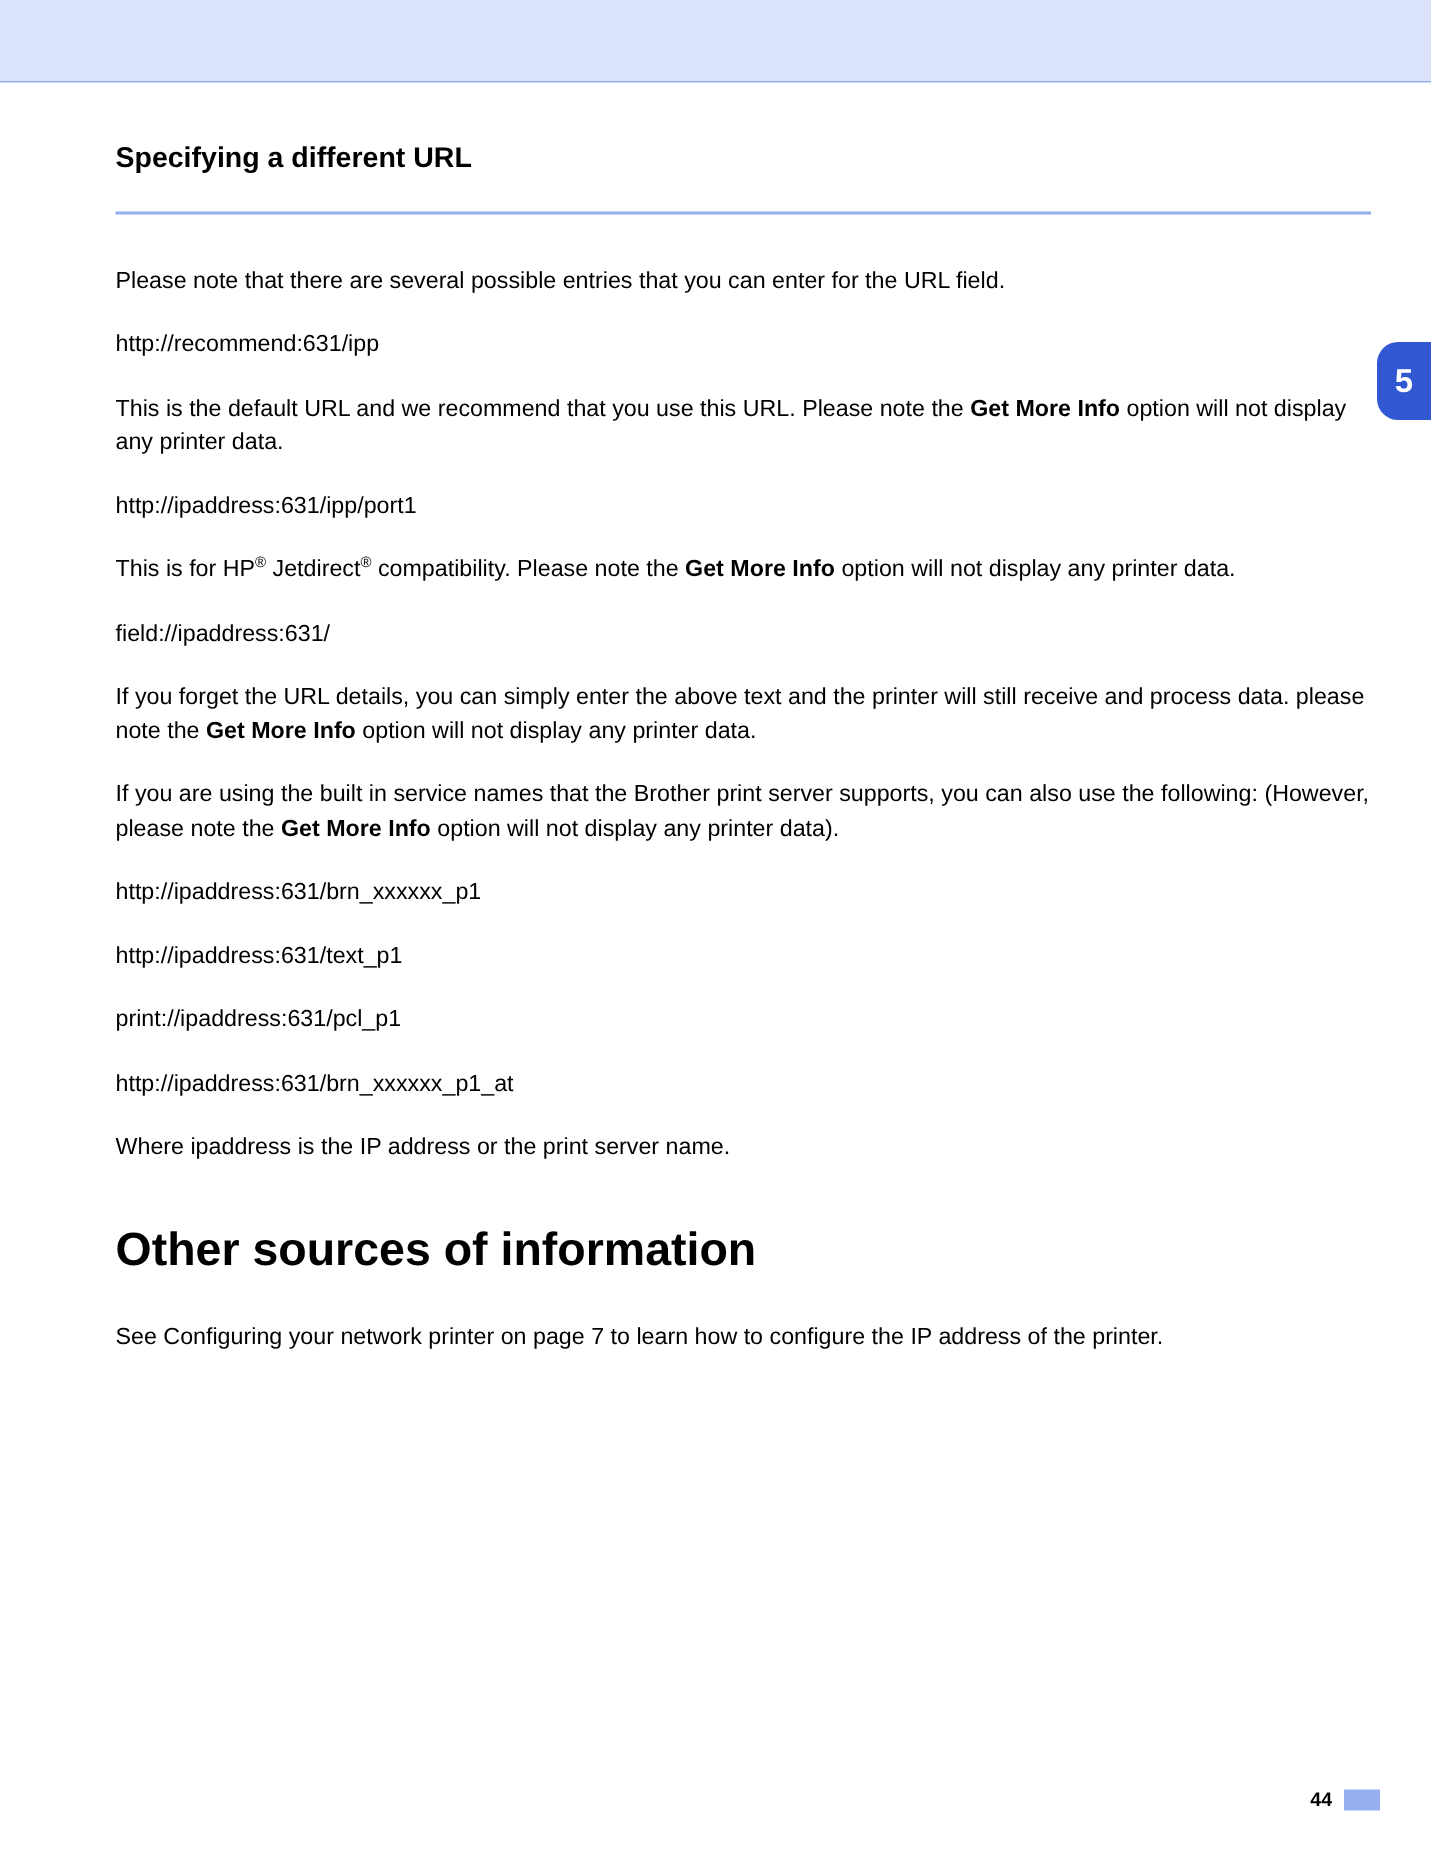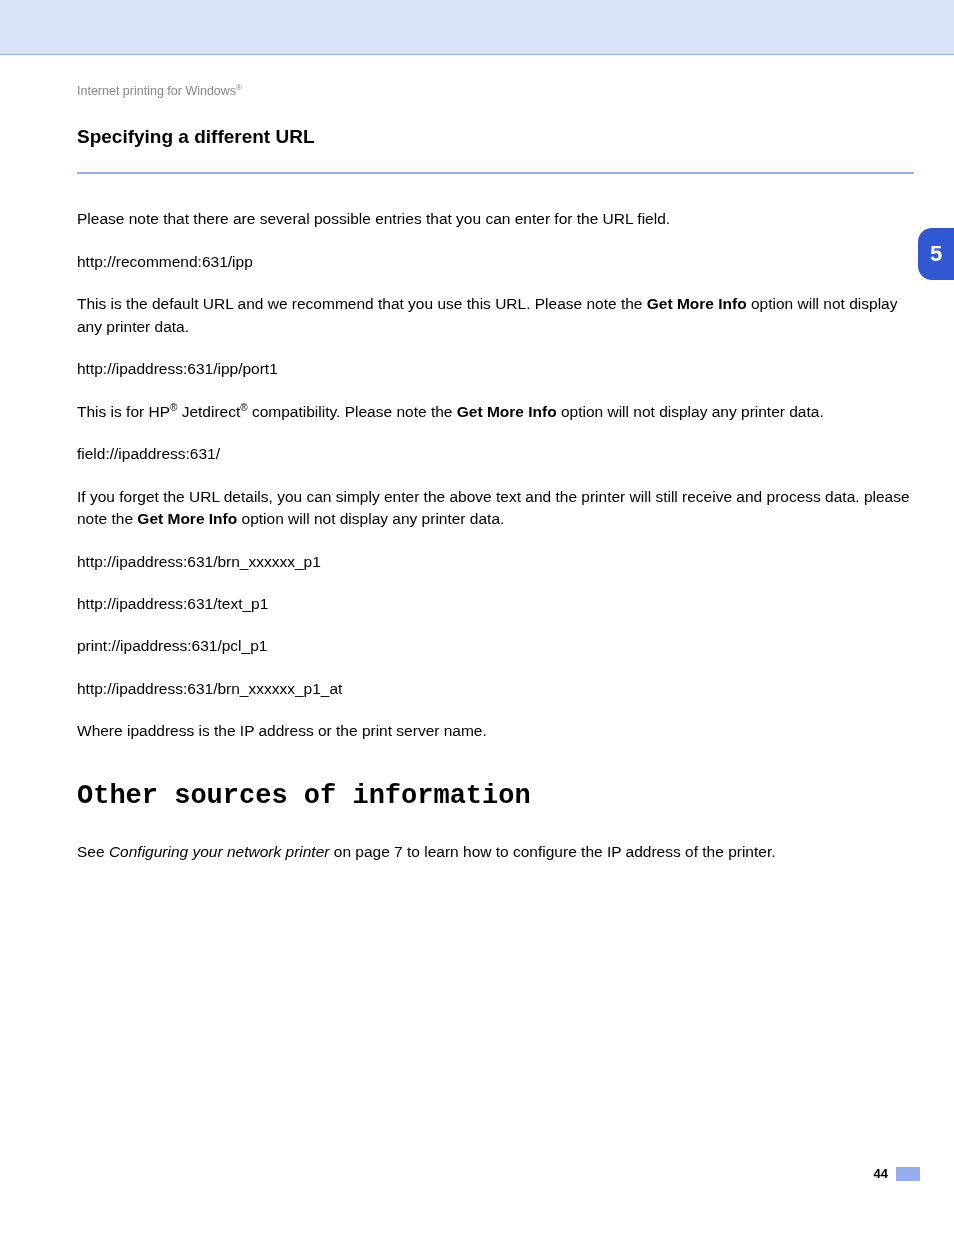--- a/index.html
+++ b/index.html
@@ -39,47 +39,46 @@
       margin-bottom: 34px;
       margin-top: 12px;
     }
     .para {
       font-size: 15.5px;
       line-height: 1.45;
       margin-bottom: 20px;
     }
     .para sup { font-size: 10px; vertical-align: super; }
     .bold { font-weight: bold; }
-    .ital { font-style: italic; }
+    .ital { }
     .main-heading {
-      font-size: 27px;
+      font-size: 31px;
       font-weight: bold;
       margin-top: 38px;
       margin-bottom: 30px;
-      font-family: Liberation Mono, monospace;
     }
     .chapter-tab {
       position: absolute;
       right: 0;
       top: 228px;
       width: 36px;
       height: 52px;
       background: #3158d2;
       border-top-left-radius: 14px;
       border-bottom-left-radius: 14px;
       color: #fff;
       font-size: 22px;
       font-weight: bold;
       display: flex;
       align-items: center;
       justify-content: center;
     }
     .page-footer {
       position: absolute;
-      bottom: 54px;
+      bottom: 28px;
       right: 34px;
       display: flex;
       align-items: center;
     }
     .page-num {
       font-size: 13px;
       font-weight: bold;
       color: #000;
       margin-right: 8px;
     }
@@ -94,23 +93,20 @@
 
 <div class="top-band"></div>
 <div class="top-divider"></div>
 
 <div class="chapter-tab">
   <span>5</span>
 </div>
 
 <div class="content">
 
-  <div class="breadcrumb">
-    <span>Internet printing for Windows</span><sup>®</sup>
-  </div>
 
   <h2 class="section-title">Specifying a different URL</h2>
 
   <p class="para">Please note that there are several possible entries that you can enter for the URL field.</p>
 
   <p class="para">http://recommend:631/ipp</p>
 
   <p class="para">
     <span>This is the default URL and we recommend that you use this URL. Please note the </span><span class="bold">Get More Info</span><span> option will not display any printer data.</span>
   </p>
@@ -120,20 +116,23 @@
   <p class="para">
     <span>This is for HP</span><sup>®</sup><span> Jetdirect</span><sup>®</sup><span> compatibility. Please note the </span><span class="bold">Get More Info</span><span> option will not display any printer data.</span>
   </p>
 
   <p class="para">field://ipaddress:631/</p>
 
   <p class="para">
     <span>If you forget the URL details, you can simply enter the above text and the printer will still receive and process data. please note the </span><span class="bold">Get More Info</span><span> option will not display any printer data.</span>
   </p>
 
+  <p class="para">
+    <span>If you are using the built in service names that the Brother print server supports, you can also use the following: (However, please note the </span><span class="bold">Get More Info</span><span> option will not display any printer data).</span>
+  </p>
 
   <p class="para">http://ipaddress:631/brn_xxxxxx_p1</p>
   <p class="para">http://ipaddress:631/text_p1</p>
   <p class="para">print://ipaddress:631/pcl_p1</p>
   <p class="para">http://ipaddress:631/brn_xxxxxx_p1_at</p>
 
   <p class="para">Where ipaddress is the IP address or the print server name.</p>
 
   <h1 class="main-heading">Other sources of information</h1>
 

